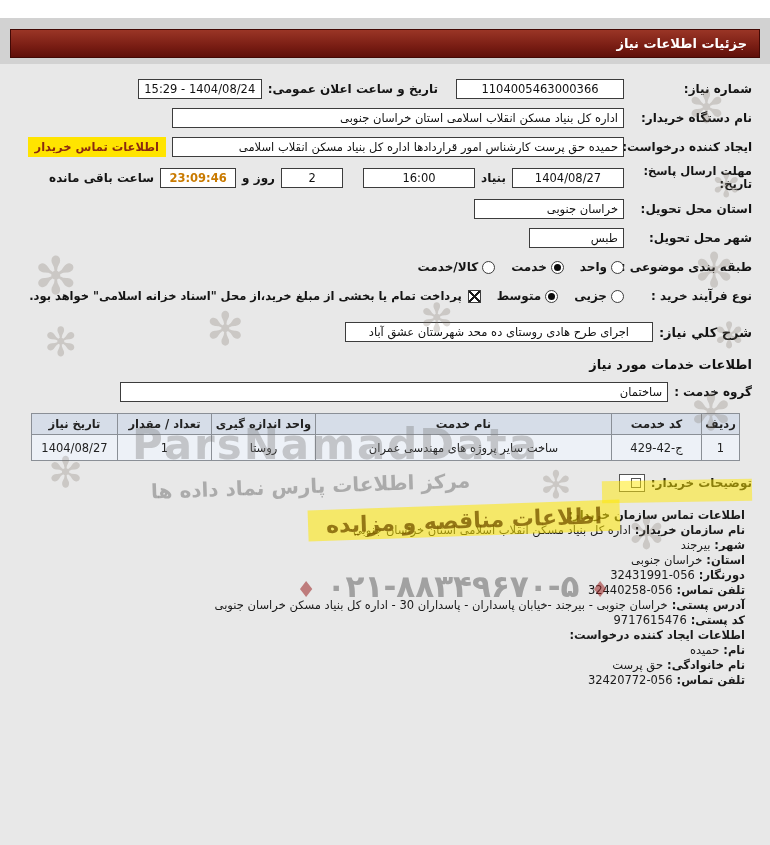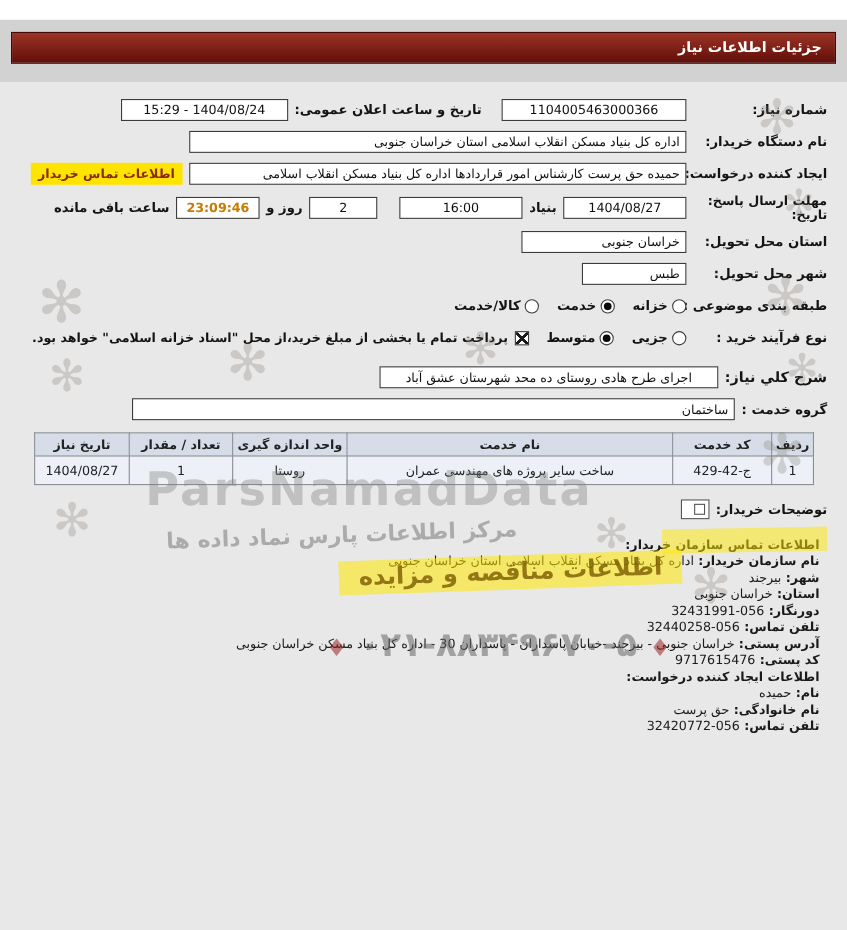--- a/index.html
+++ b/index.html
@@ -2,21 +2,21 @@
 <html lang="fa" dir="rtl"><head>
 <meta charset="utf-8">
 <style>
   * { box-sizing: border-box; }
   html,body { margin:0; padding:0; background:#ffffff; }
   body { font-family:"DejaVu Sans", sans-serif; }
 
   .page{ position:relative; width:770px; height:845px; background:#ffffff; overflow:hidden; direction:rtl; margin:0 auto; }
 
   .white-top{ height:18px; background:#ffffff; }
-  .gray-band{ position:relative; height:57px; background:#d2d2d2; }
+  .gray-band{ position:relative; height:46px; background:#d2d2d2; }
   .title-bar{
     position:absolute; top:11px; right:10px; left:10px; height:29px;
     background:linear-gradient(#9a3526 0%, #7c1f15 55%, #5f0f09 100%);
     border:1px solid #420905; color:#ffffff; font-weight:bold; font-size:13px;
     line-height:27px; padding-right:12px;
   }
 
   .content{ position:relative; height:781px; background:#e8e8e8; padding:14px 18px 0 18px; z-index:1; }
 
   .frow{ display:flex; align-items:center; gap:6px; margin-bottom:7px; min-height:22px; font-size:12px; }
@@ -95,21 +95,21 @@
       <span>جزئیات اطلاعات نیاز</span>
     </div>
   </div>
 
   <div class="content">
 
     <div class="frow">
       <span class="lbl lblcol">شماره نیاز:</span>
       <span class="box center" style="width:168px">1104005463000366</span>
       <span class="lbl" style="margin-right:12px">تاریخ و ساعت اعلان عمومی:</span>
-      <span class="box center" style="width:152px">1404/08/24 - 15:29</span>
+      <span class="box center" style="width:124px">1404/08/24 - 15:29</span>
     </div>
 
     <div class="frow">
       <span class="lbl lblcol">نام دستگاه خریدار:</span>
       <span class="box" style="width:452px">اداره کل بنیاد مسکن انقلاب اسلامی استان خراسان جنوبی</span>
     </div>
 
     <div class="frow">
       <span class="lbl lblcol">ایجاد کننده درخواست:</span>
       <span class="box" style="width:452px">حمیده حق پرست کارشناس امور قراردادها اداره کل بنیاد مسکن انقلاب اسلامی</span>
@@ -137,21 +137,21 @@
 
     <div class="frow">
       <span class="lbl lblcol">شهر محل تحویل:</span>
       <span class="box" style="width:95px">طبس</span>
     </div>
 
     <div class="frow">
       <span class="lbl lblcol">طبقه بندی موضوعی :</span>
       <span class="opt">
         <span class="radio"></span>
-        <span class="lbl">خزانه</span>
+        <span class="lbl">واحد</span>
       </span>
       <span class="opt" style="margin-right:10px">
         <span class="radio checked"></span>
         <span class="lbl">خدمت</span>
       </span>
       <span class="opt" style="margin-right:10px">
         <span class="radio"></span>
         <span class="lbl">کالا/خدمت</span>
       </span>
     </div>
@@ -168,20 +168,21 @@
       </span>
       <span class="checkbox checked" style="margin-right:10px"></span>
       <span class="note-text">پرداخت تمام یا بخشی از مبلغ خرید،از محل "اسناد خزانه اسلامی" خواهد بود.</span>
     </div>
 
     <div class="frow desc-row">
       <span class="lbl">شرح کلي نیاز:</span>
       <span class="box center" style="width:308px">اجرای طرح هادی روستای ده محد شهرستان عشق آباد</span>
     </div>
 
+    <div class="section-heading">اطلاعات خدمات مورد نیاز</div>
 
     <div class="frow">
       <span class="lbl">گروه خدمت :</span>
       <span class="box" style="width:548px">ساختمان</span>
     </div>
 
     <table class="svc-table">
       <colgroup>
         <col style="width:38px">
           <col style="width:90px">

